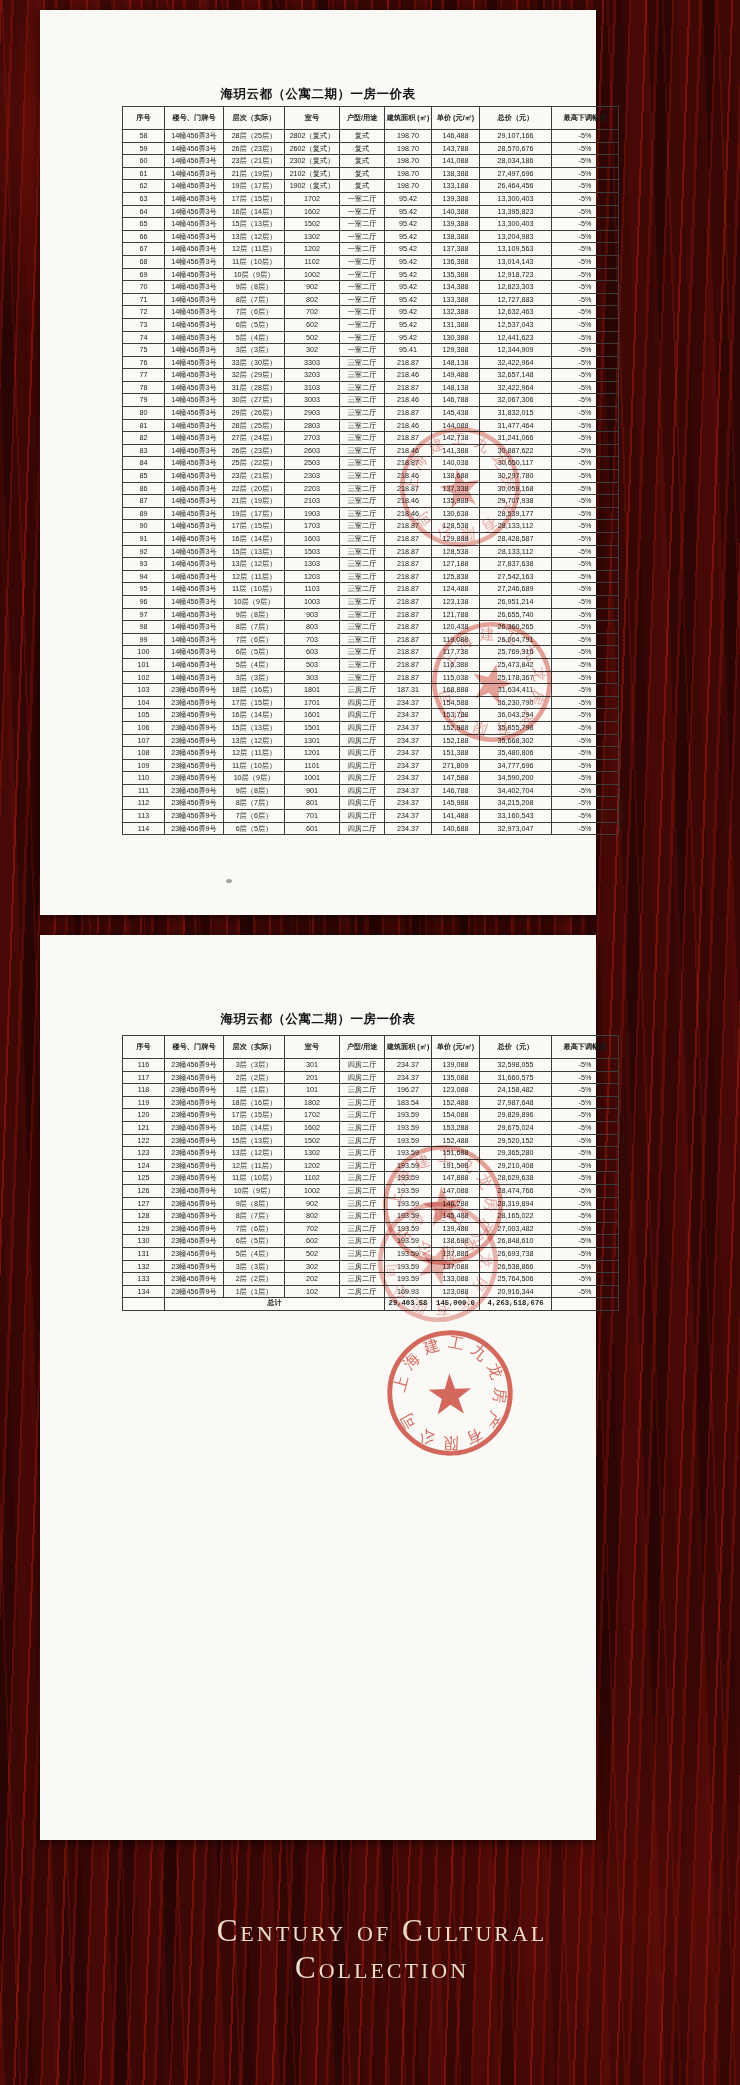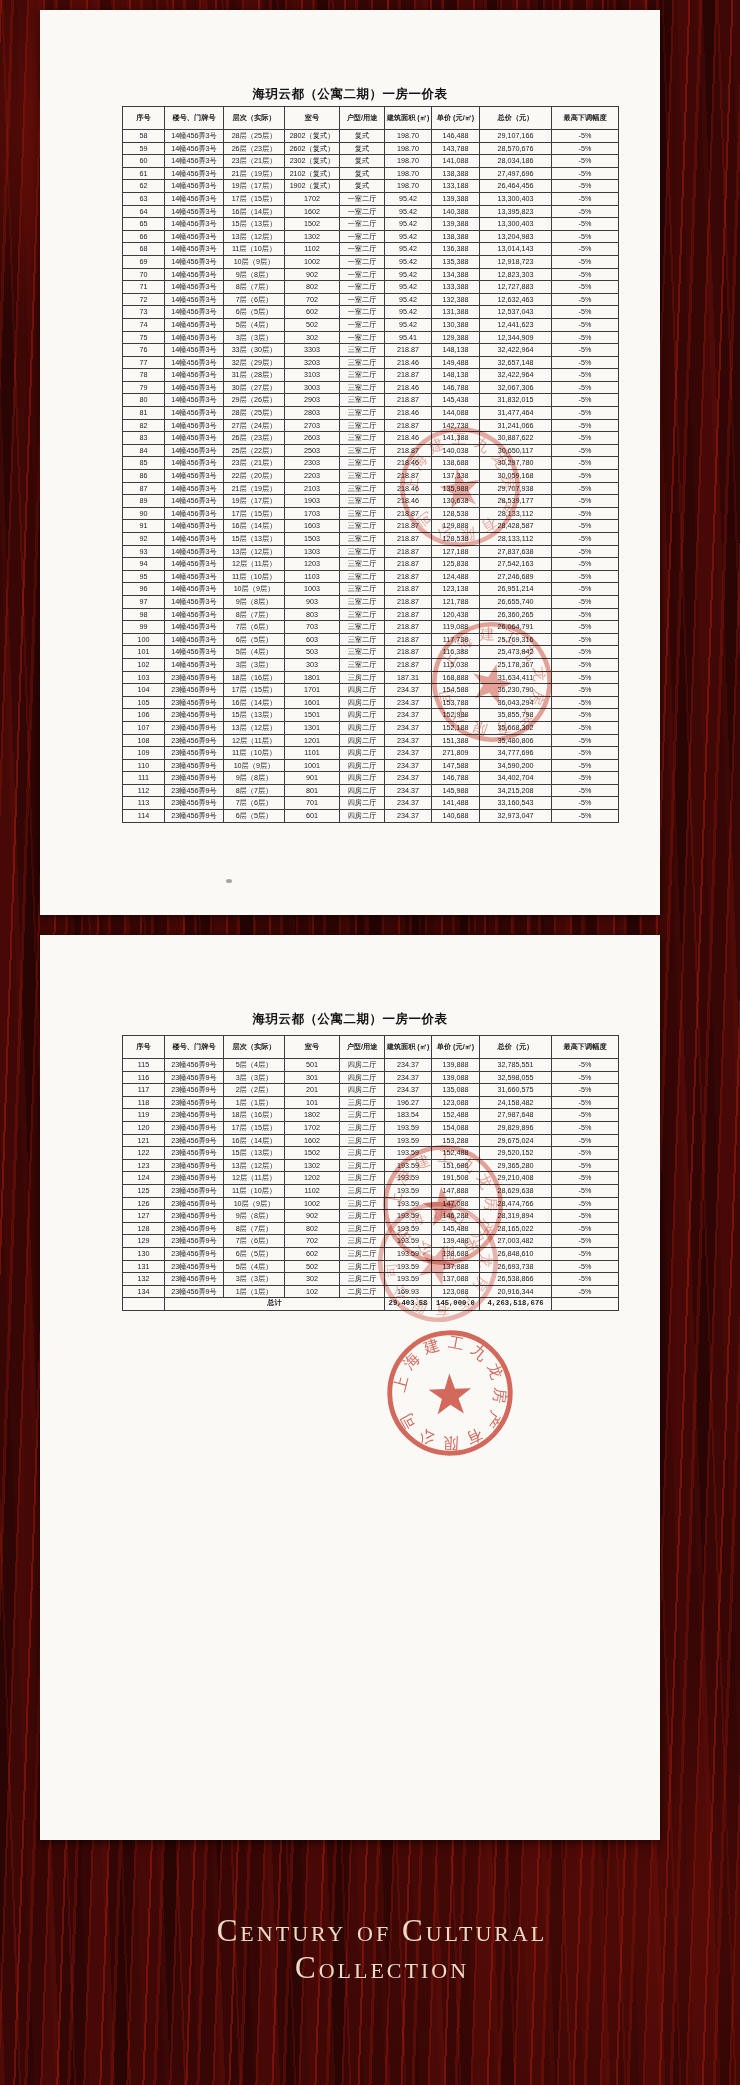--- a/index.html
+++ b/index.html
@@ -6,21 +6,21 @@
   .canvas{position:relative;width:740px;height:2085px;overflow:hidden;
     font-family:"Liberation Sans",sans-serif;
     background-color:#3c0706;
     background-image:
       radial-gradient(ellipse 420px 320px at 12% 6%, rgba(160,24,12,.35), transparent 65%),
       radial-gradient(ellipse 520px 420px at 88% 92%, rgba(130,18,9,.30), transparent 65%),
       radial-gradient(ellipse 300px 600px at 50% 50%, rgba(10,1,1,.25), transparent 70%),
       repeating-linear-gradient(92deg, rgba(168,28,16,.50) 0 2px, rgba(44,6,4,.28) 2px 11px, rgba(122,18,10,.42) 11px 14px, rgba(18,2,2,.32) 14px 27px, rgba(152,24,12,.36) 27px 29px, rgba(70,10,6,.22) 29px 43px),
       repeating-linear-gradient(88deg, rgba(130,20,10,.30) 0 5px, rgba(28,4,3,.22) 5px 19px, rgba(185,32,15,.25) 19px 21px, rgba(58,8,5,.20) 21px 34px, rgba(110,16,9,.22) 34px 55px);
   }
-  .page{position:absolute;left:40px;width:620px;height:905px;background:#faf9f6;
+  .page{position:absolute;left:40px;width:556px;height:905px;background:#faf9f6;
         box-shadow:0 2px 10px rgba(0,0,0,.6);}
   #page1{top:10px;} #page2{top:935px;}
   .doc-title{position:absolute;top:76px;left:0;right:0;text-align:center;
     font-size:12.5px;font-weight:bold;color:#141414;letter-spacing:.5px;}
   .price-table{position:absolute;top:96px;left:82px;width:496px;
     border-collapse:collapse;table-layout:fixed;color:#1b1b1b;font-size:7.2px;}
   #page2 .price-table{top:100px;}
   .price-table th,.price-table td{border:1px solid #3c3c3c;padding:0;text-align:center;overflow:hidden;}
   .price-table{border:1.5px solid #222;}
   .price-table thead th{height:20px;font-size:7.2px;font-weight:bold;line-height:1.2;padding:1px 0;}
@@ -168,20 +168,31 @@
             <td>14幢456弄3号</td>
             <td>13层（12层）</td>
             <td>1302</td>
             <td>一室二厅</td>
             <td>95.42</td>
             <td>138,388</td>
             <td>13,204,983</td>
             <td>-5%</td>
           </tr>
           <tr>
+            <td>67</td>
+            <td>14幢456弄3号</td>
+            <td>12层（11层）</td>
+            <td>1202</td>
+            <td>一室二厅</td>
+            <td>95.42</td>
+            <td>137,388</td>
+            <td>13,109,563</td>
+            <td>-5%</td>
+          </tr>
+          <tr>
             <td>68</td>
             <td>14幢456弄3号</td>
             <td>11层（10层）</td>
             <td>1102</td>
             <td>一室二厅</td>
             <td>95.42</td>
             <td>136,388</td>
             <td>13,014,143</td>
             <td>-5%</td>
           </tr>
@@ -730,31 +741,20 @@
           <th>室号</th>
           <th>户型/用途</th>
           <th>建筑面积 (㎡)</th>
           <th>单价 (元/㎡)</th>
           <th>总价（元）</th>
           <th>最高下调幅度</th>
         </tr>
       </thead>
       <tbody>
           <tr>
-            <td>115</td>
-            <td>23幢456弄9号</td>
-            <td>5层（4层）</td>
-            <td>501</td>
-            <td>四房二厅</td>
-            <td>234.37</td>
-            <td>139,888</td>
-            <td>32,785,551</td>
-            <td>-5%</td>
-          </tr>
-          <tr>
             <td>116</td>
             <td>23幢456弄9号</td>
             <td>3层（3层）</td>
             <td>301</td>
             <td>四房二厅</td>
             <td>234.37</td>
             <td>139,088</td>
             <td>32,598,055</td>
             <td>-5%</td>
           </tr>
@@ -925,20 +925,31 @@
           </tr>
           <tr>
             <td>132</td>
             <td>23幢456弄9号</td>
             <td>3层（3层）</td>
             <td>302</td>
             <td>三房二厅</td>
             <td>193.59</td>
             <td>137,088</td>
             <td>26,538,866</td>
+            <td>-5%</td>
+          </tr>
+          <tr>
+            <td>133</td>
+            <td>23幢456弄9号</td>
+            <td>2层（2层）</td>
+            <td>202</td>
+            <td>三房二厅</td>
+            <td>193.59</td>
+            <td>133,088</td>
+            <td>25,764,506</td>
             <td>-5%</td>
           </tr>
           <tr>
             <td>134</td>
             <td>23幢456弄9号</td>
             <td>1层（1层）</td>
             <td>102</td>
             <td>二房二厅</td>
             <td>169.93</td>
             <td>123,088</td>

